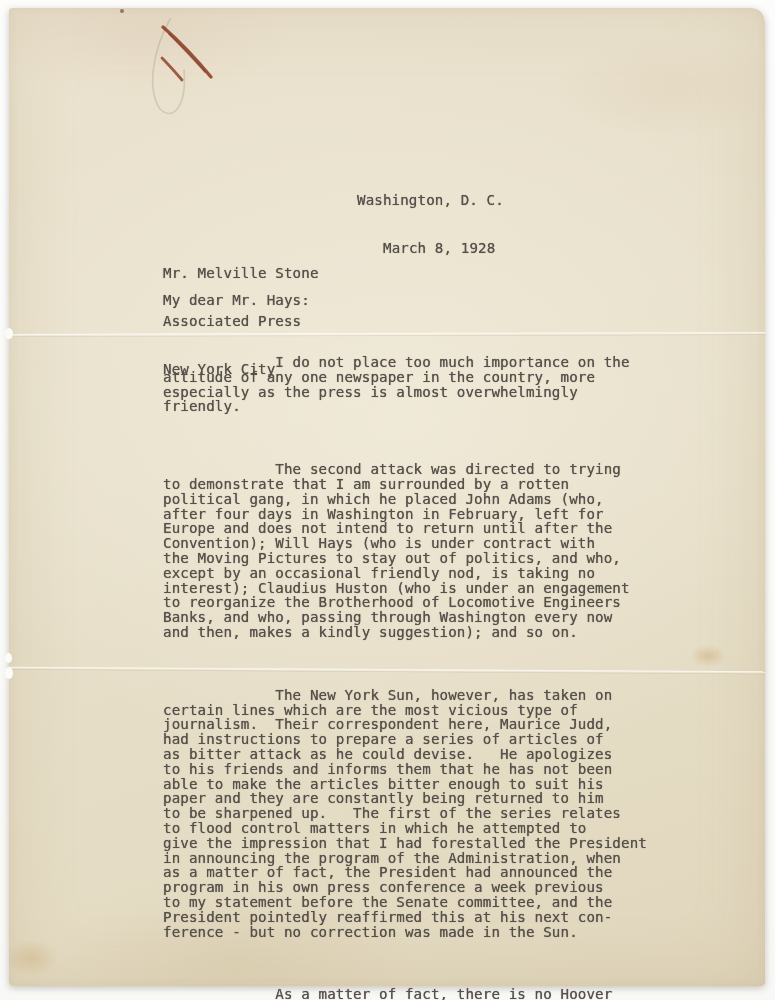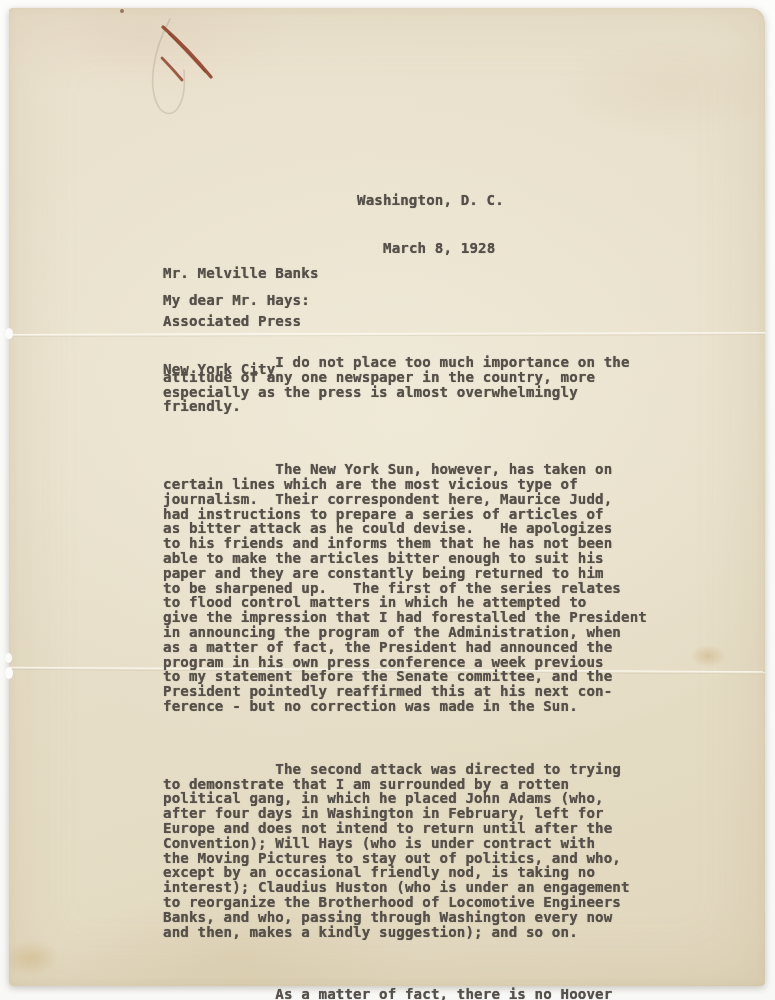--- a/index.html
+++ b/index.html
@@ -7,21 +7,20 @@
     padding: 0;
     background: #fbfbfa;
     font-family: "DejaVu Sans Mono", "Liberation Mono", monospace;
   }
   .scene {
     position: relative;
     width: 775px;
     height: 1000px;
     overflow: hidden;
     background: linear-gradient(180deg, #fcfcfb 0%, #f8f8f6 100%);
-    font-weight: bold;
   }
   .paper {
     position: absolute;
     left: 9px;
     top: 8px;
     width: 756px;
     height: 978px;
     border-radius: 3px 14px 4px 4px;
     background:
       radial-gradient(ellipse 26px 16px at 699px 648px, rgba(186,142,70,0.30), transparent 70%),
@@ -101,61 +100,61 @@
       <path d="M153,50 C160,57 167,65 173,72" fill="none" stroke="#8a3a22" stroke-width="2.8" stroke-linecap="round" opacity="0.8"></path>
       <circle cx="113" cy="3" r="2" fill="#6e4428" opacity="0.65"></circle>
     </svg>
 
     <div class="ink dateline">
       <div>Washington, D. C.</div>
       <div class="date-row">March 8, 1928</div>
     </div>
 
     <div class="ink recipient">
-      <div>Mr. Melville Banks</div>
+      <div>Mr. Melville Stone</div>
       <div>Associated Press</div>
       <div>New York City</div>
     </div>
 
     <div class="ink salutation">My dear Mr. Hays:</div>
 
     <div class="ink body-text">
       <div class="paragraph">             I do not place too much importance on the
 attitude of any one newspaper in the country, more
 especially as the press is almost overwhelmingly
 friendly.</div>
+      <div class="paragraph">             The second attack was directed to trying
+to demonstrate that I am surrounded by a rotten
+political gang, in which he placed John Adams (who,
+after four days in Washington in February, left for
+Europe and does not intend to return until after the
+Convention); Will Hays (who is under contract with
+the Moving Pictures to stay out of politics, and who,
+except by an occasional friendly nod, is taking no
+interest); Claudius Huston (who is under an engagement
+to reorganize the Brotherhood of Locomotive Engineers
+Banks, and who, passing through Washington every now
+and then, makes a kindly suggestion); and so on.</div>
       <div class="paragraph">             The New York Sun, however, has taken on
 certain lines which are the most vicious type of
 journalism.  Their correspondent here, Maurice Judd,
 had instructions to prepare a series of articles of
 as bitter attack as he could devise.   He apologizes
 to his friends and informs them that he has not been
 able to make the articles bitter enough to suit his
 paper and they are constantly being returned to him
 to be sharpened up.   The first of the series relates
 to flood control matters in which he attempted to
 give the impression that I had forestalled the President
 in announcing the program of the Administration, when
 as a matter of fact, the President had announced the
 program in his own press conference a week previous
 to my statement before the Senate committee, and the
 President pointedly reaffirmed this at his next con-
 ference - but no correction was made in the Sun.</div>
-      <div class="paragraph">             The second attack was directed to trying
-to demonstrate that I am surrounded by a rotten
-political gang, in which he placed John Adams (who,
-after four days in Washington in February, left for
-Europe and does not intend to return until after the
-Convention); Will Hays (who is under contract with
-the Moving Pictures to stay out of politics, and who,
-except by an occasional friendly nod, is taking no
-interest); Claudius Huston (who is under an engagement
-to reorganize the Brotherhood of Locomotive Engineers
-Banks, and who, passing through Washington every now
-and then, makes a kindly suggestion); and so on.</div>
       <div class="paragraph">             As a matter of fact, there is no Hoover
 headquarters, there is no national manager, there is
 no national anything, except what is represented by
 some 20 Senators and 100 Congressmen as a sort of
 national committee looking after the states in which
 they are interested.</div>
     </div>
 
   </div>
 </div>

